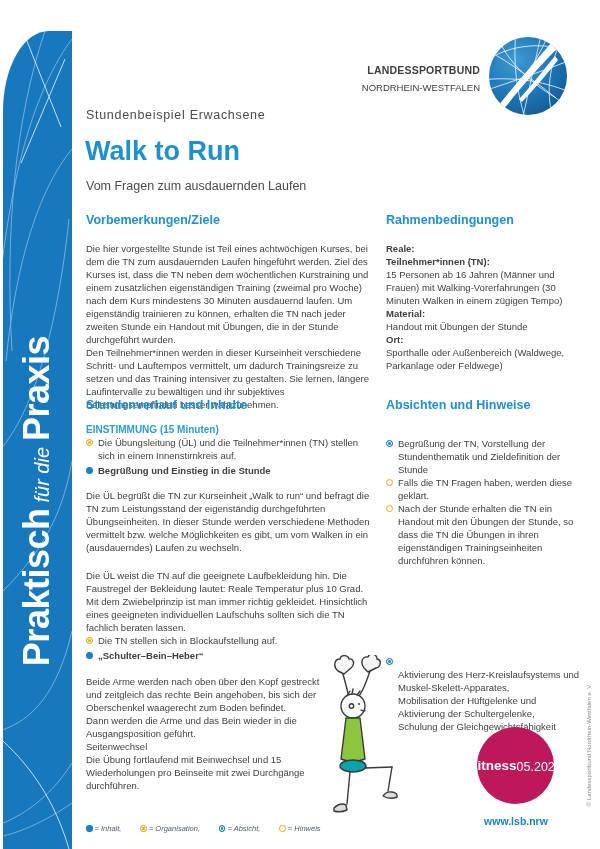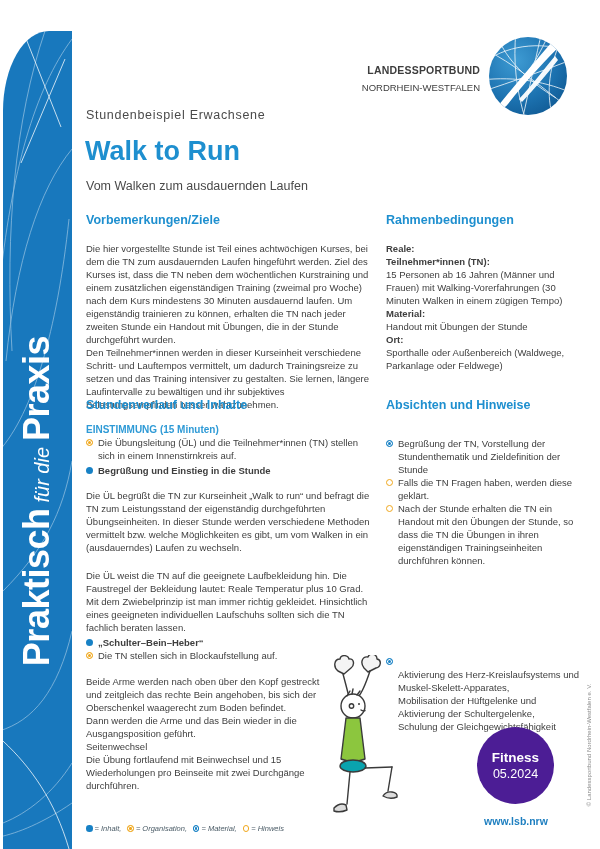--- a/index.html
+++ b/index.html
@@ -53,32 +53,32 @@
   .b-hinweis::before { border:1.6px solid #F0A81E; background:#fff; }
   .bullet.lead { font-weight:bold; margin-top:2px; }
   .exercise { width:238px; }
   
   .def-label { font-weight:bold; }
   
   .figure { position:absolute; left:320px; top:655px; }
   
   .badge {
     position:absolute; left:477px; top:727px; width:77px; height:77px;
-    border-radius:50%; background:#4c1d95; color:#fff;
-    display:flex; flex-direction:column; align-items:center; justify-content:center;
+    border-radius:50%; background:#be185d; color:#fff;
+    display:flex; flex-direction:row; align-items:center; justify-content:center;
   }
   .badge-l1 { font-size:13.5px; font-weight:bold; }
   .badge-l2 { font-size:12.5px; margin-top:2px; }
   .website { position:absolute; left:470px; top:815px; width:92px; text-align:center;
              font-size:10.5px; font-weight:bold; color:#1E7FC0; }
   .copyright {
     position:absolute; left:589px; top:745px; transform:translate(-50%,-50%) rotate(-90deg);
     white-space:nowrap; font-size:6px; color:#8a8a8a;
   }
-  .legend { position:absolute; left:86px; top:824px; display:flex; align-items:center; gap:6px;
+  .legend { position:absolute; left:86px; top:824px; display:flex; align-items:center; gap:19px;
             font-size:7.5px; font-style:italic; color:#4a5b66; }
   .lg-ic { display:inline-block; width:6.5px; height:6.5px; border-radius:50%; box-sizing:border-box; margin-right:2px; }
   .lg-ic.b-inhalt { background:#1781C5; }
   .lg-ic.b-organisation { border:1.5px solid #F0A81E; background:#F0A81E; box-shadow:inset 0 0 0 1px #fff; }
   .lg-ic.b-absicht { border:1.5px solid #1781C5; background:#1781C5; box-shadow:inset 0 0 0 1px #fff; }
   .lg-ic.b-hinweis { border:1.5px solid #F0A81E; background:#fff; }
   .lg-item { display:flex; align-items:center; }
 </style>
 </head>
 <body>
@@ -138,44 +138,44 @@
       <path d="M12 2 C20 22, 40 44, 70 62"></path>
     </g>
     <g clip-path="url(#gc)" fill="#ffffff" stroke="none">
       <path d="M12 70 C28 50, 48 27, 65 7 C 68 4, 74 3, 77 7 C 62 21, 40 45, 22 68 C 18 73, 14 74, 12 70 Z"></path>
       <path d="M33 63 C46 49, 58 33, 69 20 L 72 24 C 61 38, 48 53, 36 66 Z" opacity="0.95"></path>
     </g>
   </svg>
 
   <div class="kicker">Stundenbeispiel Erwachsene</div>
   <h1 class="title">Walk to Run</h1>
-  <div class="subtitle">Vom Walken zum ausdauernden Laufen</div>
+  <div class="subtitle">Vom Fragen zum ausdauernden Laufen</div>
 
   <div class="col-lt body-txt">
     <div class="sec-h">Vorbemerkungen/Ziele</div>
     <div class="pre mt14">Die hier vorgestellte Stunde ist Teil eines achtwöchigen Kurses, bei dem die TN zum ausdauernden Laufen hingeführt werden. Ziel des Kurses ist, dass die TN neben dem wöchentlichen Kurstraining und einem zusätzlichen eigenständigen Training (zweimal pro Woche) nach dem Kurs mindestens 30 Minuten ausdauernd laufen. Um eigenständig trainieren zu können, erhalten die TN nach jeder zweiten Stunde ein Handout mit Übungen, die in der Stunde durchgeführt wurden.
 Den Teilnehmer*innen werden in dieser Kurseinheit verschiedene Schritt- und Lauftempos vermittelt, um dadurch Trainingsreize zu setzen und das Training intensiver zu gestalten. Sie lernen, längere Laufintervalle zu bewältigen und ihr subjektives Belastungsempfinden besser wahrzunehmen.</div>
   </div>
 
   <div class="col-lb body-txt">
     <div class="sec-h">Stundenverlauf und Inhalte</div>
     <div class="phase">EINSTIMMUNG (15 Minuten)</div>
     <div class="bullet b-organisation">
       <span>Die Übungsleitung (ÜL) und die Teilnehmer*innen (TN) stellen sich in einem Innenstirnkreis auf.</span>
     </div>
     <div class="bullet b-inhalt lead">
       <span>Begrüßung und Einstieg in die Stunde</span>
     </div>
     <div class="mt12">Die ÜL begrüßt die TN zur Kurseinheit „Walk to run“ und befragt die TN zum Leistungsstand der eigenständig durchgeführten Übungseinheiten. In dieser Stunde werden verschiedene Methoden vermittelt bzw. welche Möglichkeiten es gibt, um vom Walken in ein (ausdauerndes) Laufen zu wechseln.</div>
     <div class="mt15">Die ÜL weist die TN auf die geeignete Laufbekleidung hin. Die Faustregel der Bekleidung lautet: Reale Temperatur plus 10 Grad. Mit dem Zwiebelprinzip ist man immer richtig gekleidet. Hinsichtlich eines geeigneten individuellen Laufschuhs sollten sich die TN fachlich beraten lassen.</div>
+    <div class="bullet b-organisation">
+      <span>Die TN stellen sich in Blockaufstellung auf.</span>
+    </div>
     <div class="bullet b-inhalt lead mt14">
       <span>„Schulter–Bein–Heber“</span>
-    </div>
-    <div class="bullet b-organisation">
-      <span>Die TN stellen sich in Blockaufstellung auf.</span>
     </div>
     <div class="pre mt13 exercise">Beide Arme werden nach oben über den Kopf gestreckt und zeitgleich das rechte Bein angehoben, bis sich der Oberschenkel waagerecht zum Boden befindet.
 Dann werden die Arme und das Bein wieder in die Ausgangsposition geführt.
 Seitenwechsel
 Die Übung fortlaufend mit Beinwechsel und 15 Wiederholungen pro Beinseite mit zwei Durchgänge durchführen.</div>
   </div>
 
   <div class="col-rt body-txt">
     <div class="sec-h">Rahmenbedingungen</div>
     <div class="mt14">
@@ -240,21 +240,21 @@
     <span class="lg-item">
       <span class="lg-ic b-inhalt"></span>
       <span>= Inhalt,</span>
     </span>
     <span class="lg-item">
       <span class="lg-ic b-organisation"></span>
       <span>= Organisation,</span>
     </span>
     <span class="lg-item">
       <span class="lg-ic b-absicht"></span>
-      <span>= Material,</span>
+      <span>= Absicht,</span>
     </span>
     <span class="lg-item">
       <span class="lg-ic b-hinweis"></span>
       <span>= Hinweis</span>
     </span>
   </div>
 
 </div>
 
 </body></html>

